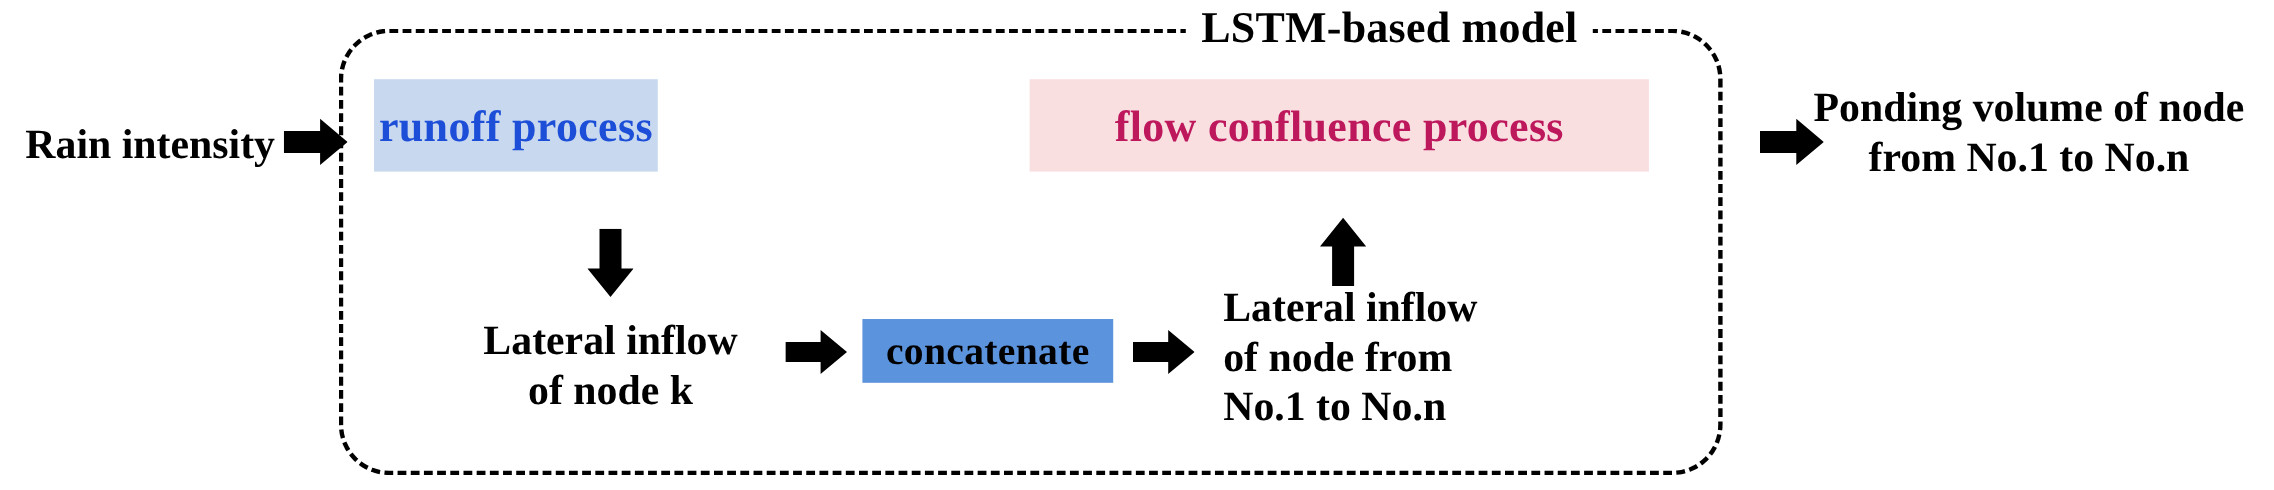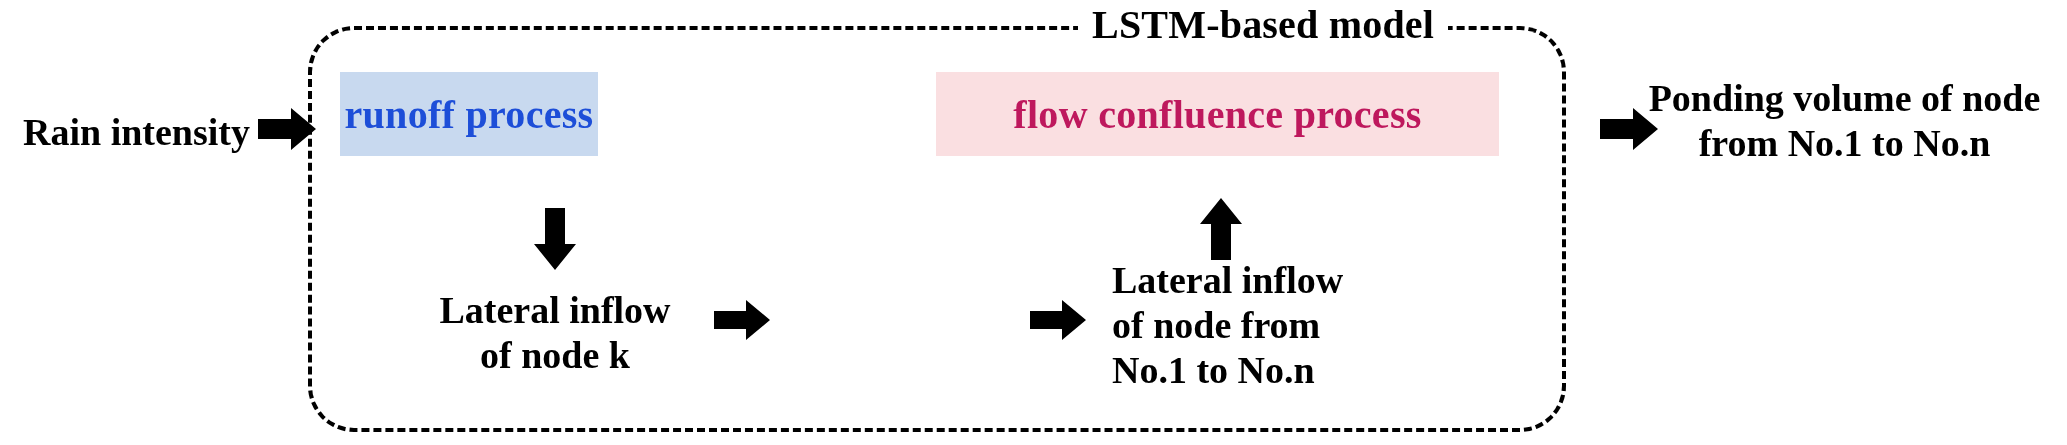--- a/index.html
+++ b/index.html
@@ -157,20 +157,21 @@
 
   <div class="label" id="lateral-k-label">Lateral inflow
 of node k</div>
 
   <span class="arrow" id="arrow-lat-cat">
     <svg width="56" height="40" viewBox="0 0 56 40">
       <polygon points="0,11 32,11 32,0 56,20 32,40 32,29 0,29" fill="#000000"></polygon>
     </svg>
   </span>
 
+  <div class="proc-box" id="concat-box">concatenate</div>
 
   <span class="arrow" id="arrow-cat-lat">
     <svg width="56" height="40" viewBox="0 0 56 40">
       <polygon points="0,11 32,11 32,0 56,20 32,40 32,29 0,29" fill="#000000"></polygon>
     </svg>
   </span>
 
   <div class="label" id="lateral-n-label">Lateral inflow
 of node from
 No.1 to No.n</div>

